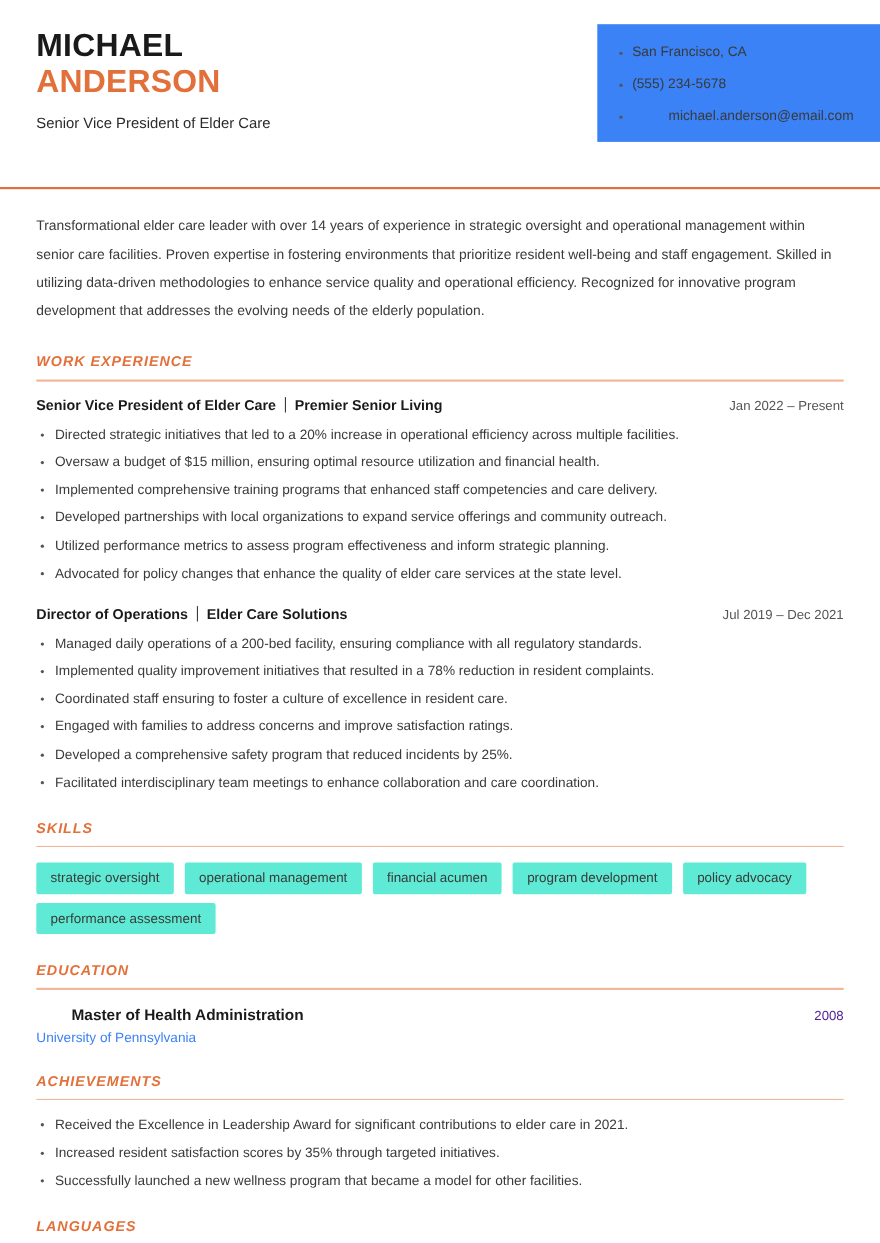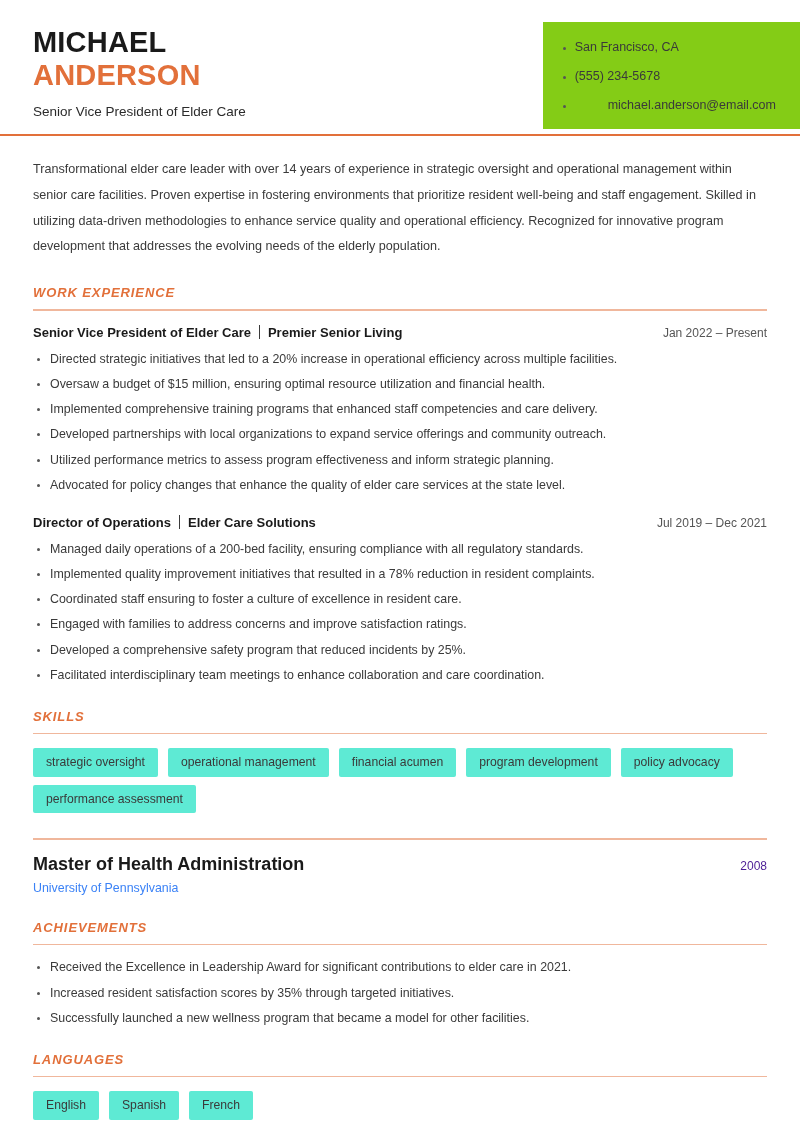--- a/index.html
+++ b/index.html
@@ -14,21 +14,21 @@
     font-family: "Liberation Sans", sans-serif;
     color: #333333;
     position: relative;
     overflow: hidden;
   }
 
   
   .header {
     position: relative;
     padding: 22px 33px 0 33px;
-    height: 136px;
+    height: 172px;
   }
   .header-inner {
     display: flex;
     justify-content: space-between;
     align-items: flex-start;
   }
   .identity { padding-top: 4px; }
   .name-first {
     font-size: 29px;
     font-weight: bold;
@@ -45,21 +45,21 @@
     line-height: 1.15;
     margin: 0;
   }
   .job-title {
     font-size: 13.5px;
     color: #2b2b2b;
     margin-top: 11px;
     font-weight: normal;
   }
   .contact-panel {
-    background: #84cc16;
+    background: #3b82f6;
     padding: 18px 24px 16px 20px;
     min-width: 243px;
     margin-right: -33px;
     margin-top: 0px;
   }
   .contact-item {
     display: flex;
     align-items: flex-start;
     font-size: 12.5px;
     color: #3a3a3a;
@@ -182,23 +182,24 @@
     line-height: 1.2;
   }
 
   
   .edu-head {
     display: flex;
     justify-content: space-between;
     align-items: baseline;
   }
   .edu-degree {
-    font-size: 18px;
+    font-size: 14px;
     font-weight: bold;
     color: #1a1a1a;
+    margin-left: 32px;
   }
   .edu-year {
     font-size: 12px;
     color: #4c1d95;
   }
   .edu-school {
     font-size: 12.4px;
     color: #3b82f6;
     margin-top: 6px;
   }
@@ -285,20 +286,21 @@
       <span class="tag">strategic oversight</span>
       <span class="tag">operational management</span>
       <span class="tag">financial acumen</span>
       <span class="tag">program development</span>
       <span class="tag">policy advocacy</span>
       <span class="tag">performance assessment</span>
     </div>
   </div>
 
   <div class="section">
+    <div class="section-title">EDUCATION</div>
     <div class="section-rule"></div>
     <div>
       <div class="edu-head">
         <div class="edu-degree">Master of Health Administration</div>
         <div class="edu-year">2008</div>
       </div>
       <div class="edu-school">University of Pennsylvania</div>
     </div>
   </div>
 

